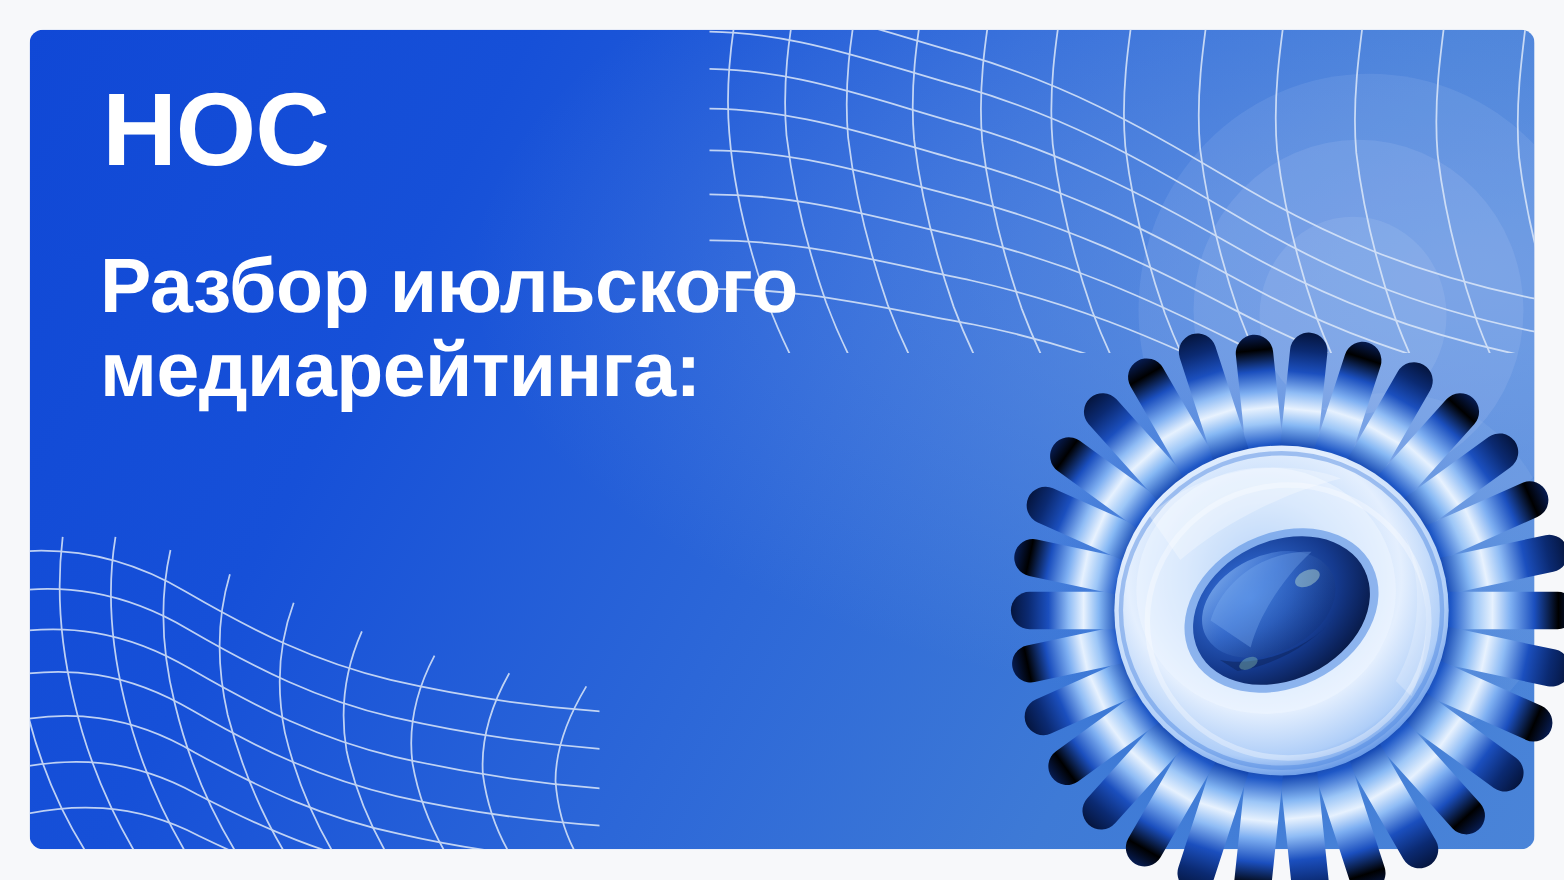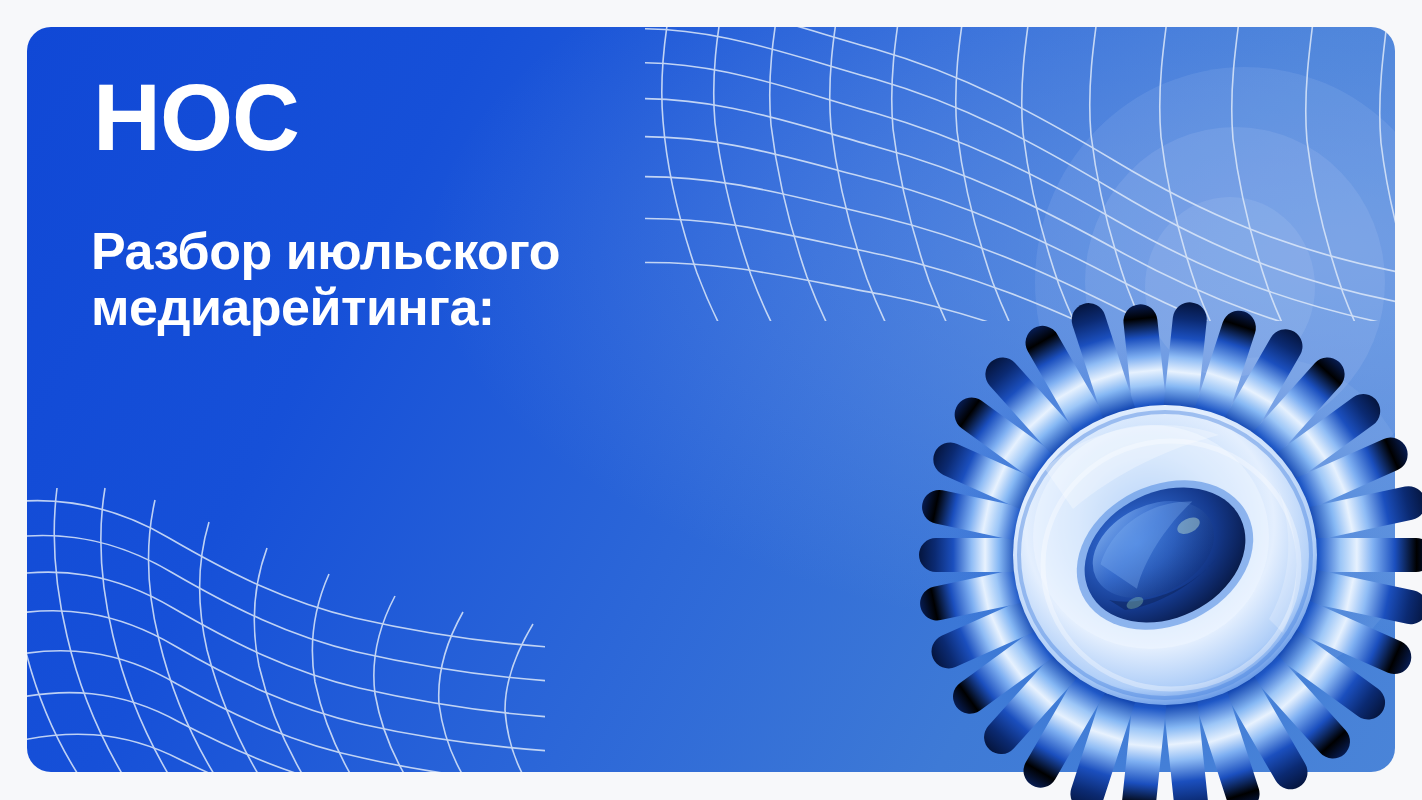--- a/index.html
+++ b/index.html
@@ -15,21 +15,21 @@
     position:relative;
     width:1422px; height:800px;
     background:#F7F8FA;
   }
 
   
   .card {
     position:absolute;
     left:27px; top:27px;
     width:1368px; height:745px;
-    border-radius:24px;
+    border-radius:12px;
     background:
       radial-gradient(115% 95% at 96% 30%, rgba(132,170,235,0.55) 0%, rgba(132,170,235,0.0) 58%),
       linear-gradient(118deg, #1048D6 0%, #1650D8 26%, #2C67D8 52%, #3E7AD6 74%, #4A84D8 100%);
     overflow:hidden;
   }
 
   
   .glow {
     position:absolute;
     border-radius:50%;
@@ -55,21 +55,21 @@
     letter-spacing:-1px;
     color:#FFFFFF;
     line-height:1;
   }
 
   
   .headline {
     position:absolute;
     left:64px; top:196px;
     width:810px;
-    font-size:52px;
+    font-size:70px;
     font-weight:bold;
     line-height:1.08;
     color:#FFFFFF;
     letter-spacing:-0.5px;
   }
 
   
   .pill {
     position:absolute;
     left:64px; top:400px;

